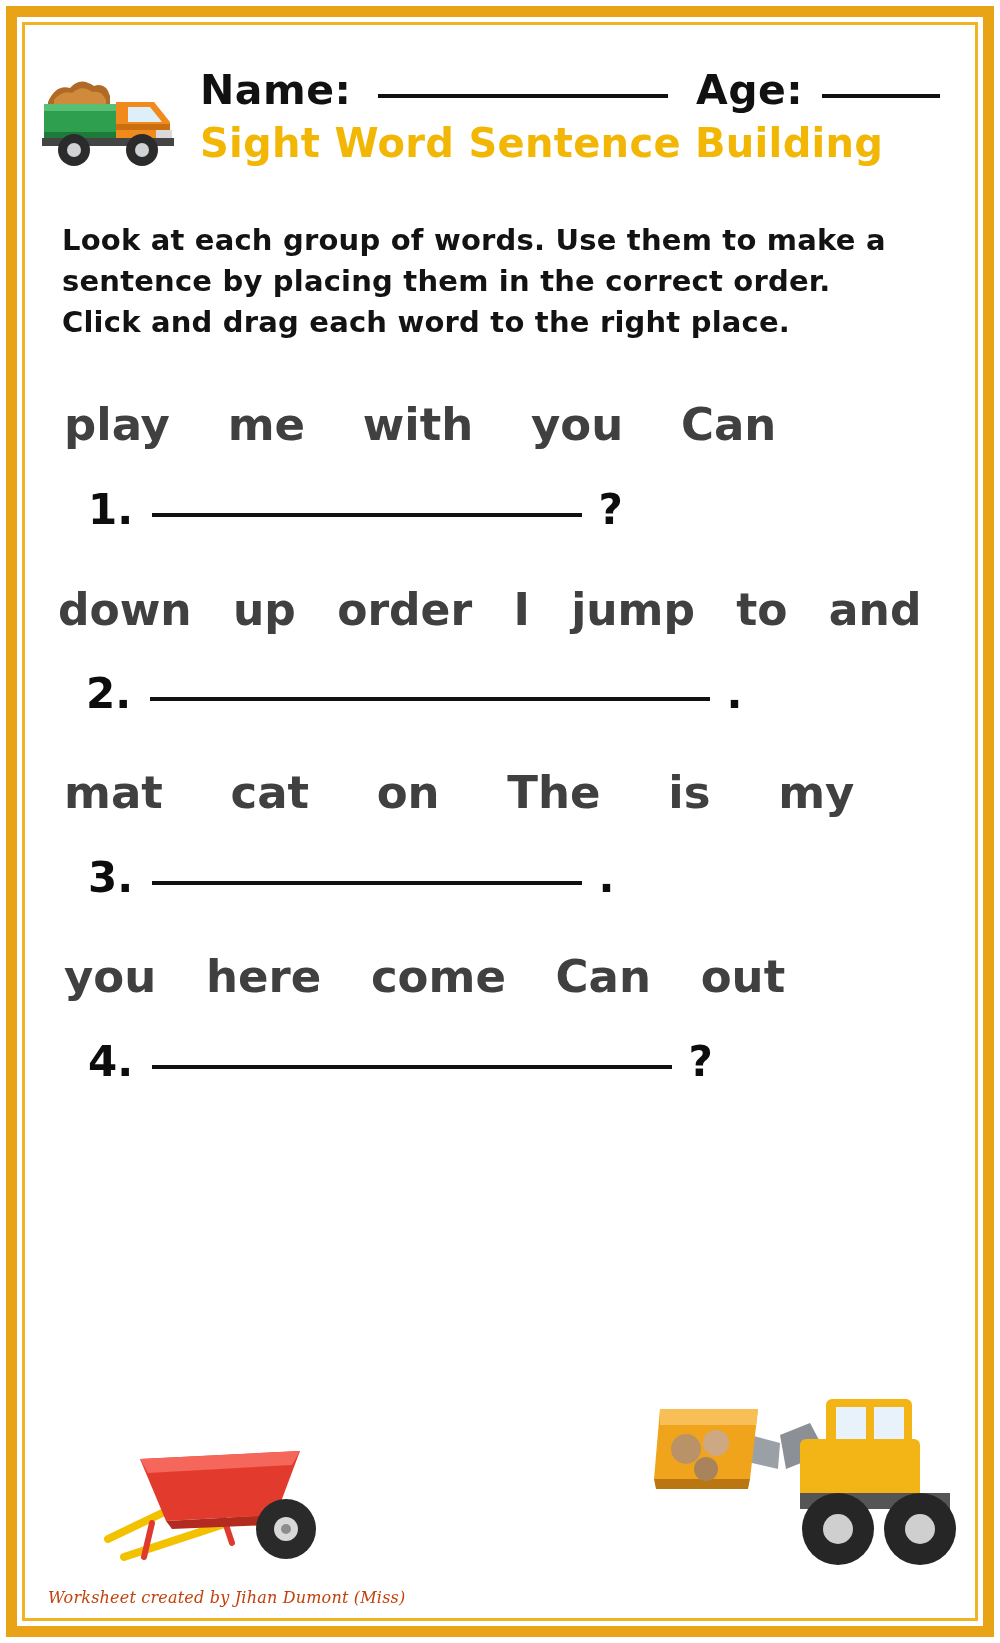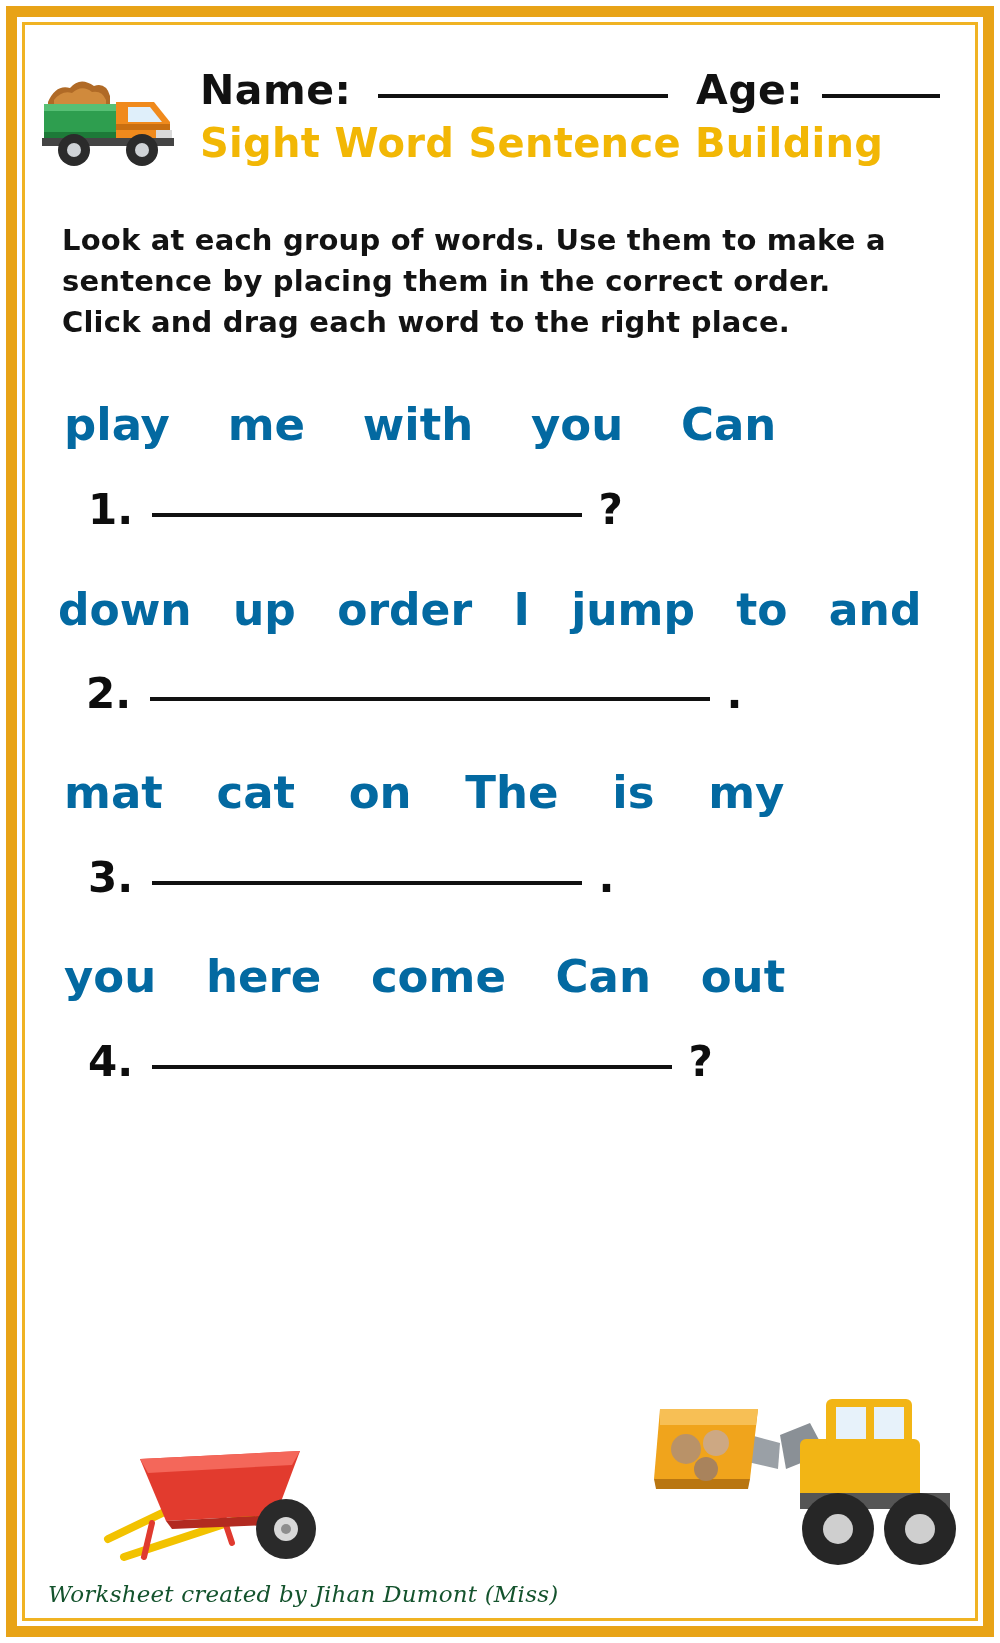--- a/index.html
+++ b/index.html
@@ -124,21 +124,21 @@
     position: absolute;
     left: 0;
     top: 368px;
     width: 100%;
   }
   .exercise { position: relative; }
   .words {
     font-family: "DejaVu Sans", sans-serif;
     font-size: 45px;
     font-weight: bold;
-    color: #0369a1;
+    color: #404040;
     white-space: nowrap;
     padding-left: 34px;
   }
   .words span.word { display: inline-block; }
   .answer-row {
     font-family: "DejaVu Sans", sans-serif;
     font-size: 42px;
     font-weight: bold;
     color: #0d0d0d;
     white-space: nowrap;
@@ -159,21 +159,21 @@
   .ex1 .words span.word + span.word { margin-left: 42px; }
   .ex1 .answer-blank { width: 430px; }
 
   .ex2 { margin-bottom: 48px; }
   .ex2 .words { padding-left: 28px; font-size: 44px; }
   .ex2 .words span.word + span.word { margin-left: 26px; }
   .ex2 .answer-row { padding-left: 56px; }
   .ex2 .answer-blank { width: 560px; }
 
   .ex3 { margin-bottom: 48px; }
-  .ex3 .words span.word + span.word { margin-left: 38px; }
+  .ex3 .words span.word + span.word { margin-left: 52px; }
   .ex3 .answer-row { padding-left: 58px; }
   .ex3 .answer-blank { width: 430px; }
 
   .ex4 { margin-bottom: 4px; }
   .ex4 .words span.word + span.word { margin-left: 34px; }
   .ex4 .answer-row { padding-left: 58px; }
   .ex4 .answer-blank { width: 520px; }
 
   
   .wheelbarrow {
@@ -189,22 +189,22 @@
     bottom: 30px;
     width: 330px;
     height: 200px;
   }
   .credit {
     position: absolute;
     left: 18px;
     bottom: 6px;
     font-family: "DejaVu Serif", serif;
     font-style: italic;
-    font-size: 23px;
-    color: #14532d;
+    font-size: 16px;
+    color: #c2410c;
     letter-spacing: .2px;
   }
 </style>
 </head>
 <body>
 
 <div class="page">
   <div class="border-outer"></div>
   <div class="border-inner"></div>
 

